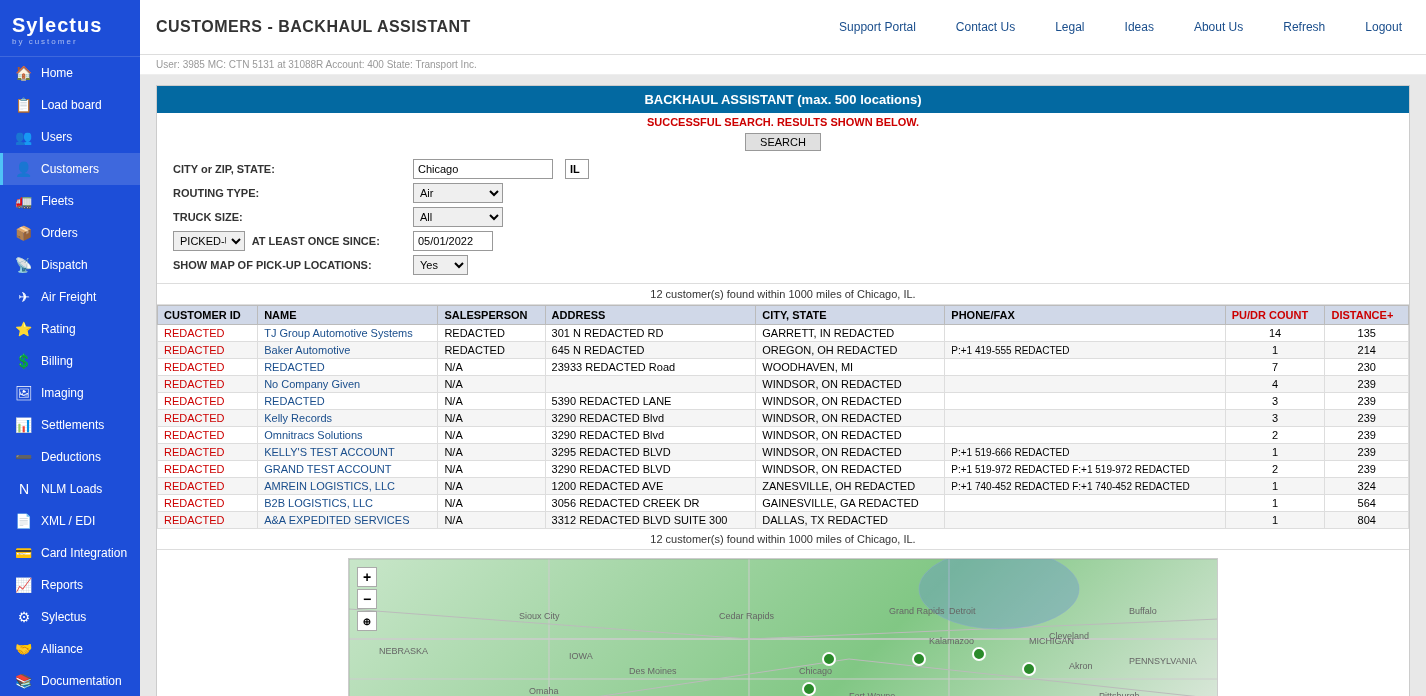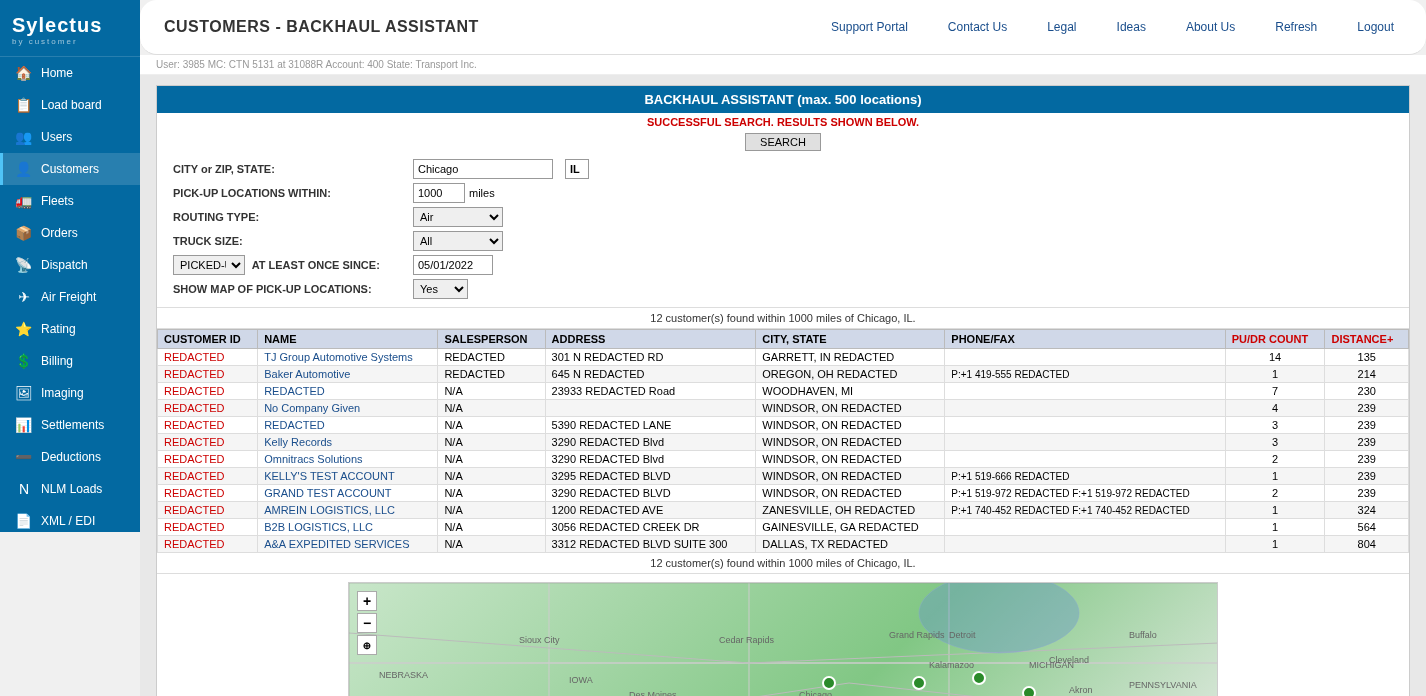--- a/index.html
+++ b/index.html
@@ -2,25 +2,25 @@
 <html><head>
   <meta charset="utf-8">
   <style>
     * { box-sizing: border-box; margin: 0; padding: 0; }
     body { font-family: Arial, sans-serif; font-size: 12px; background: #f0f0f0; display: flex; height: 696px; overflow: hidden; }
 
     
     #sidebar {
       width: 140px;
       min-width: 140px;
-      background: #0369a1;
+      background: #1d4ed8;
       color: white;
       display: flex;
       flex-direction: column;
-      height: 532px;
+      height: 696px;
       overflow-y: auto;
     }
     #sidebar .logo-area {
       padding: 14px 12px 10px 12px;
       border-bottom: 1px solid rgba(255,255,255,0.15);
     }
     #sidebar .logo-text {
       font-size: 20px;
       font-weight: bold;
       color: white;
@@ -52,24 +52,23 @@
       overflow: hidden;
     }
 
     
     #topnav {
       background: white;
       border-bottom: 1px solid #ddd;
       display: flex;
       align-items: center;
       justify-content: space-between;
-      padding: 0 24px;
+      padding: 0 16px;
       height: 55px;
       min-height: 55px;
-      border-radius: 17px;
     }
     #topnav .page-title {
       font-size: 16px;
       font-weight: bold;
       color: #333;
       letter-spacing: 0.5px;
     }
     #topnav .nav-links {
       display: flex;
       gap: 24px;
@@ -386,25 +385,20 @@
       <div class="ba-success">SUCCESSFUL SEARCH. RESULTS SHOWN BELOW.</div>
       <div class="ba-search-btn-row">
         <button class="search-btn">SEARCH</button>
       </div>
 
       <div class="form-section">
         <div class="form-row">
           <span class="form-label">CITY or ZIP, STATE:</span>
           <input class="form-input" style="width: 140px;" value="Chicago">
           <input class="form-input" style="width: 24px; margin-left: 12px; font-weight: bold;" value="IL">
-        </div>
-        <div class="form-row">
-          <span class="form-label">PICK-UP LOCATIONS WITHIN:</span>
-          <input class="form-input" style="width: 52px;" value="1000">
-          <span class="miles-label">miles</span>
         </div>
         <div class="form-row">
           <span class="form-label">ROUTING TYPE:</span>
           <select class="form-select" style="width:90px;">
             <option>Air</option>
             <option>Ground</option>
             <option>Any</option>
           </select>
         </div>
         <div class="form-row">

